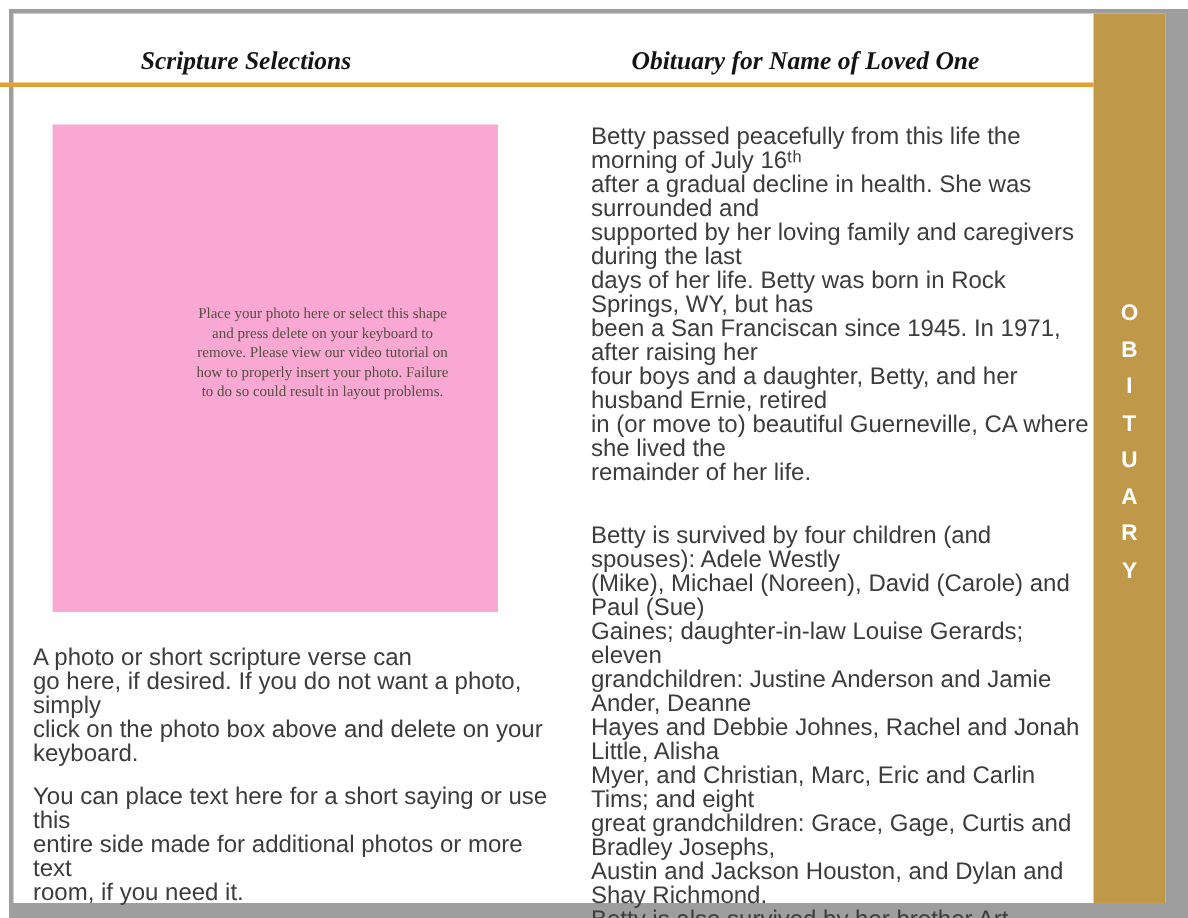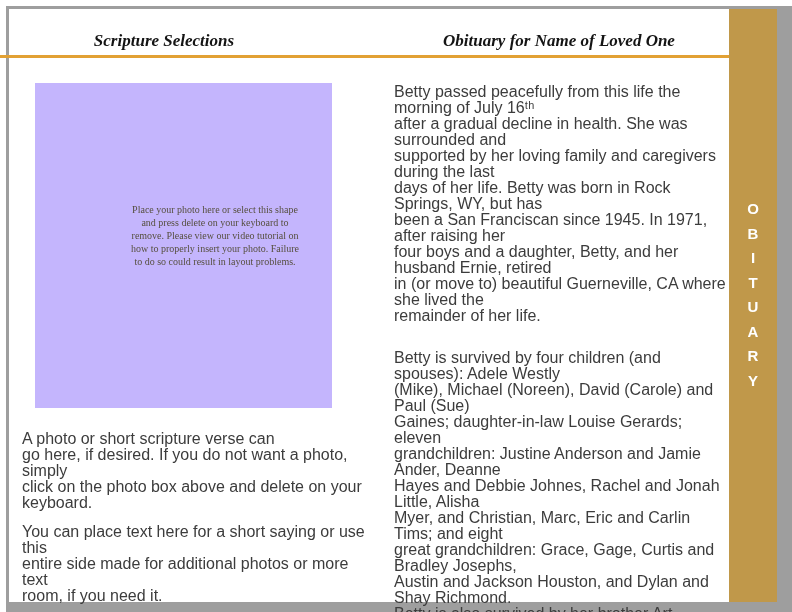--- a/index.html
+++ b/index.html
@@ -20,35 +20,35 @@
   #shadow-bottom { left: 6px;   top: 602px; width: 786px; height: 10px; }
 
   
   .col-header {
     font-family: "Liberation Serif", serif;
     font-weight: bold; font-style: italic;
     font-size: 17px; color: #141414;
     text-align: center; white-space: nowrap;
   }
   #header-left  { left: 8px;   top: 31px; width: 312px; }
-  #header-right { left: 416px; top: 31px; width: 286px; }
+  #header-right { left: 394px; top: 31px; width: 286px; }
 
   #gold-rule { left: 0; top: 55px; width: 729px; height: 3px; background: #e2a134; }
 
   
   #side-tab { left: 729px; top: 9px; width: 48px; height: 593px; background: #c0984a; }
   #side-tab-letters {
     position: absolute; left: 0; top: 188px; width: 100%;
     text-align: center; color: #ffffff;
     font-weight: bold; font-size: 15px; line-height: 24.5px;
     white-space: pre-line;
   }
 
   
-  #photo-box { left: 35px; top: 83px; width: 297px; height: 325px; background: #c4b5fd; cursor: pointer; text-decoration: underline; }
+  #photo-box { left: 35px; top: 83px; width: 297px; height: 325px; background: #f9a8d4; cursor: pointer; text-decoration: underline; }
   #photo-box-text {
     position: absolute; left: 63px; top: 120px; width: 234px;
     font-family: "Liberation Serif", serif;
     font-size: 10px; line-height: 13px; color: #564f3f;
     text-align: center; white-space: pre-line;
   }
 
   
   #left-notes {
     left: 22px; top: 431px; width: 352px;

